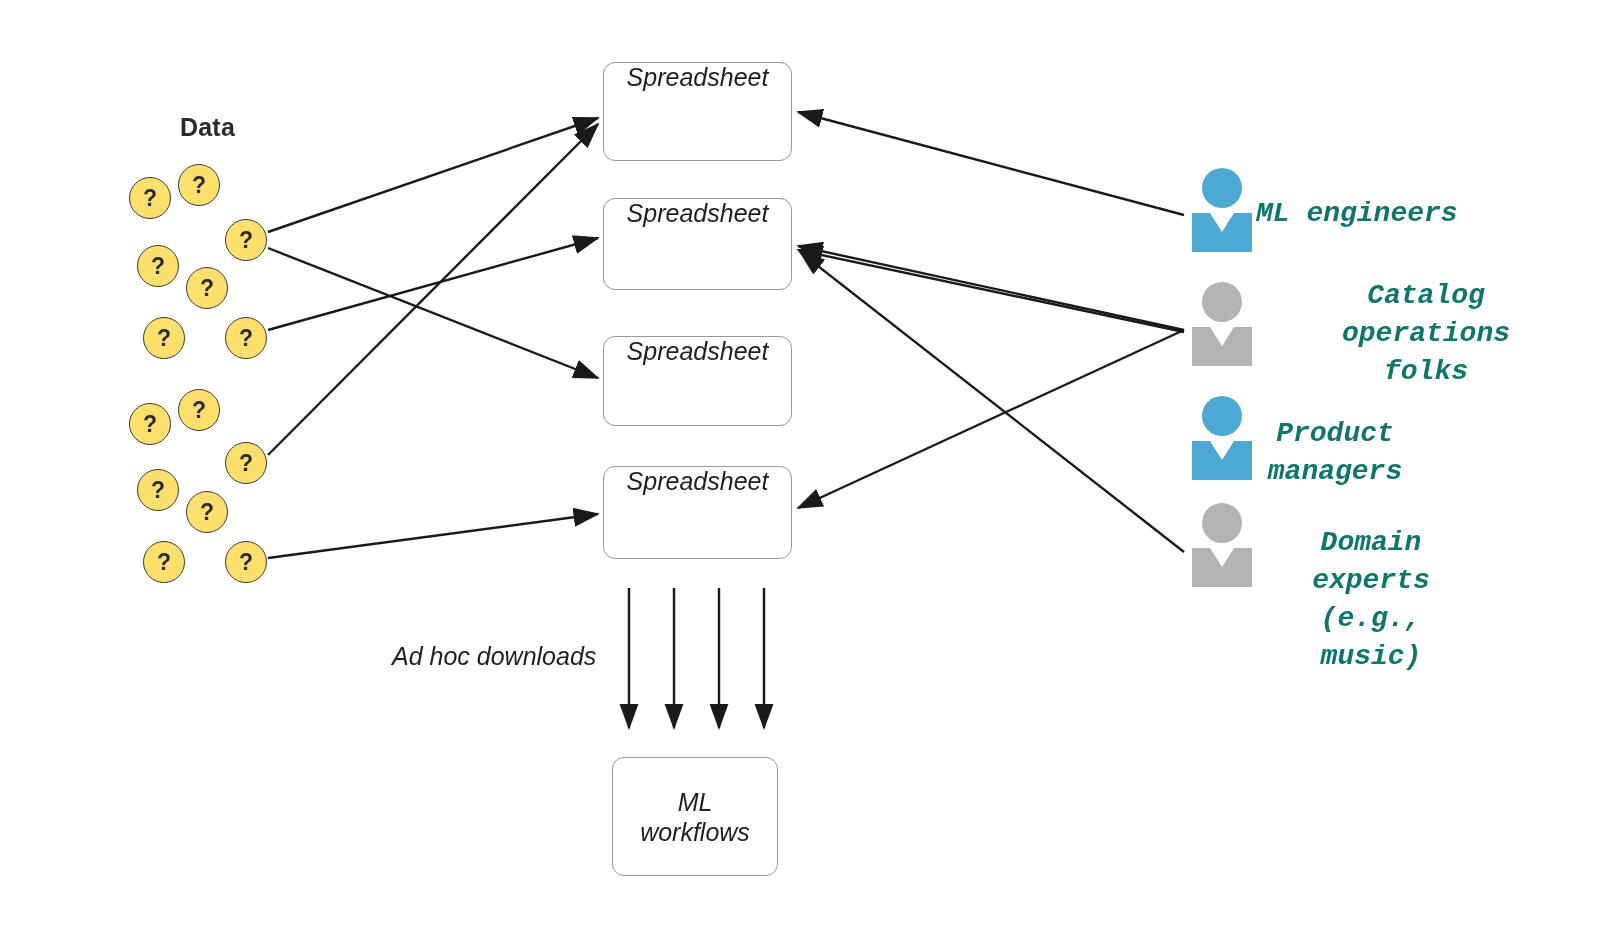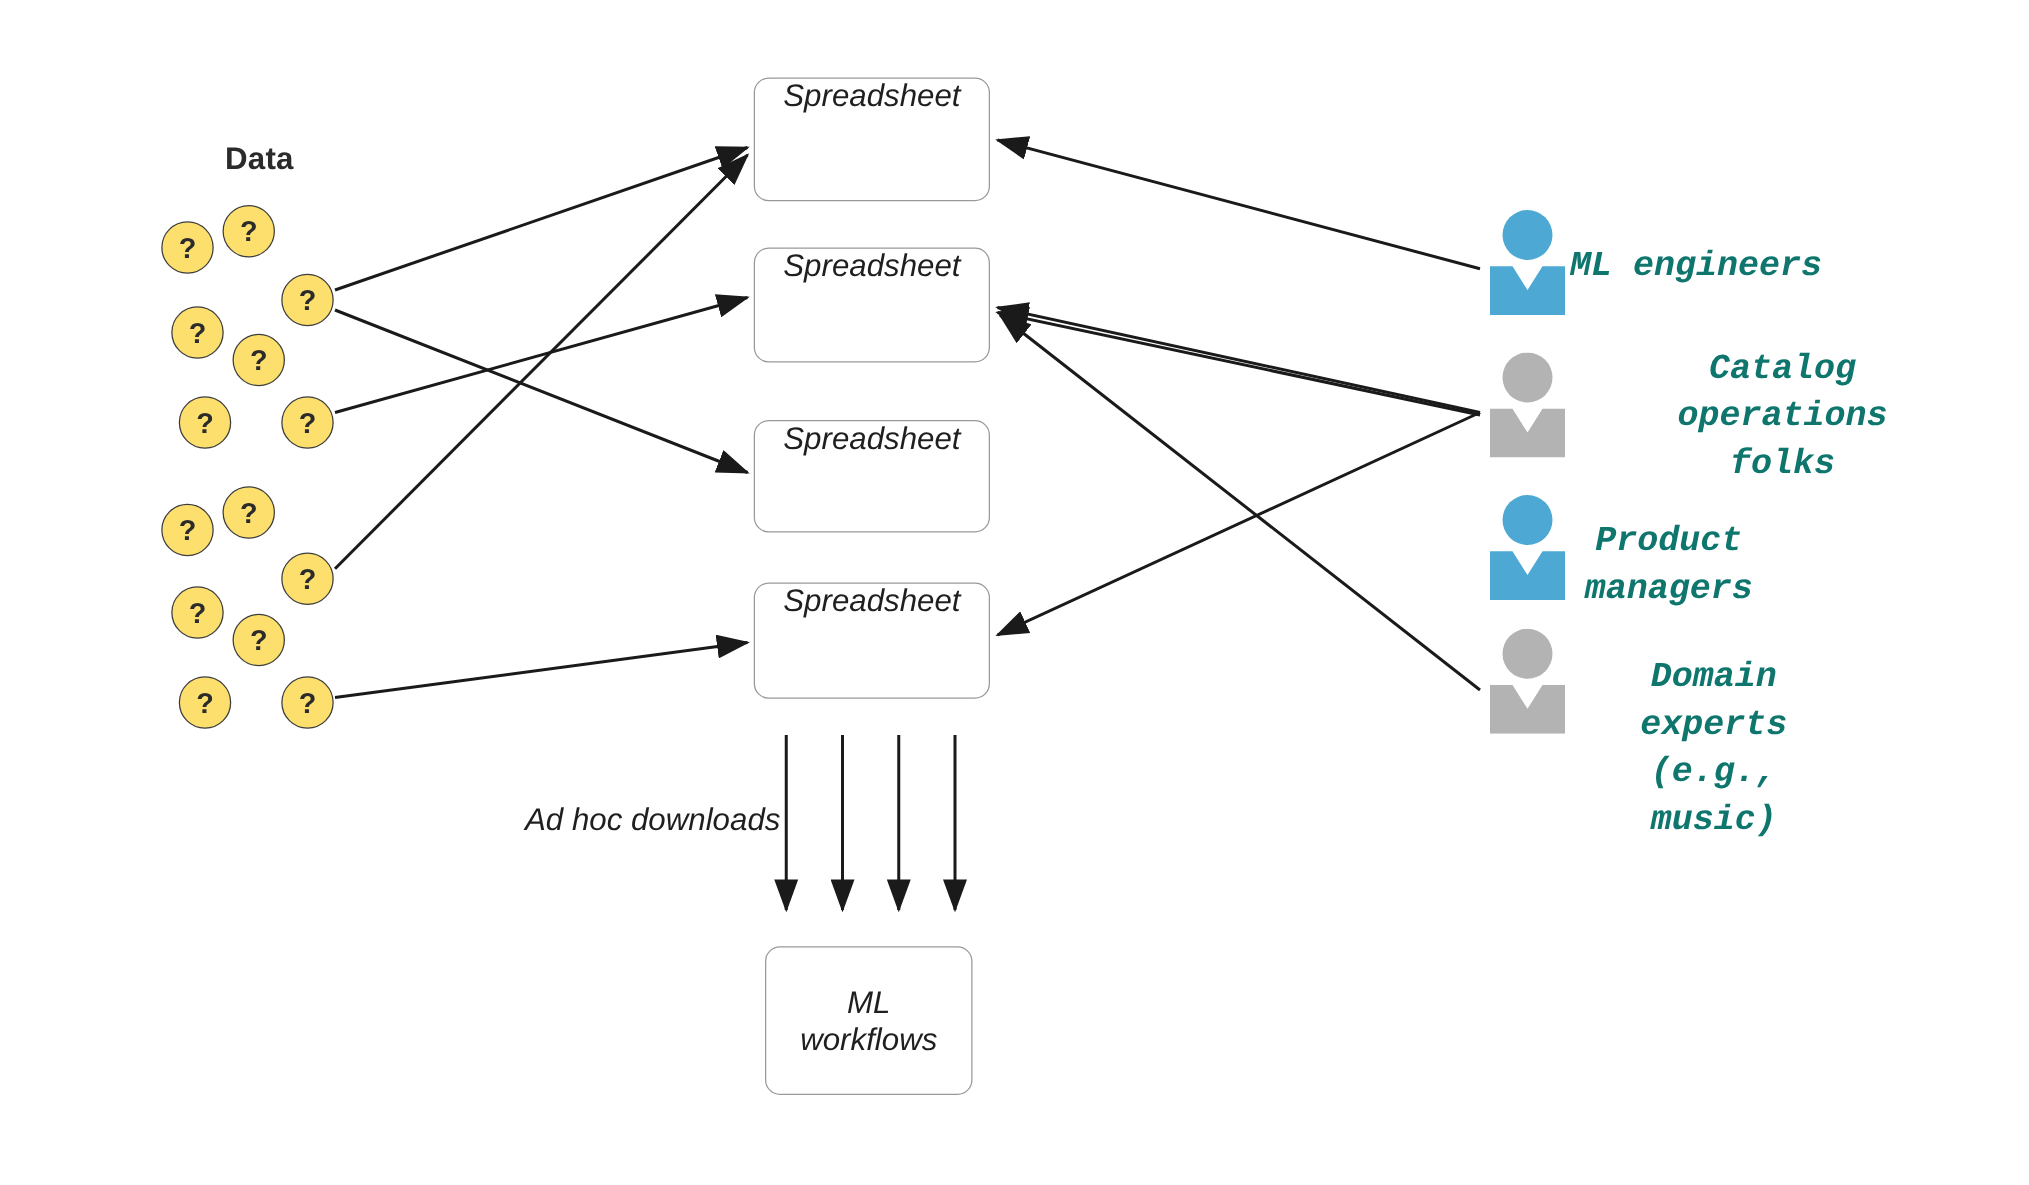--- a/index.html
+++ b/index.html
@@ -202,21 +202,21 @@
         <span>Spreadsheet</span>
       </div>
       <div class="sheet-box" style="left: 603px; top: 336px; width: 189px; height: 90px;">
         <span>Spreadsheet</span>
       </div>
       <div class="sheet-box" style="left: 603px; top: 466px; width: 189px; height: 93px;">
         <span>Spreadsheet</span>
       </div>
     </div>
 
-  <div class="adhoc-label" style="left:392px; top:642px;margin-left:28px;">Ad hoc downloads</div>
+  <div class="adhoc-label" style="left:392px; top:642px;">Ad hoc downloads</div>
 
   <div id="ml-workflows-host">
       <div class="ml-box" style="left: 612px; top: 757px; width: 166px; height: 119px;">
         <span><span>ML</span><br><span>workflows</span></span>
       </div>
     </div>
 
   <div id="personas">
       <div class="persona-icon" style="left: 1184px; top: 168px;"><svg width="76" height="84" viewBox="0 0 76 84">
           <circle cx="38" cy="20" r="20" fill="#4DA9D4"></circle>

